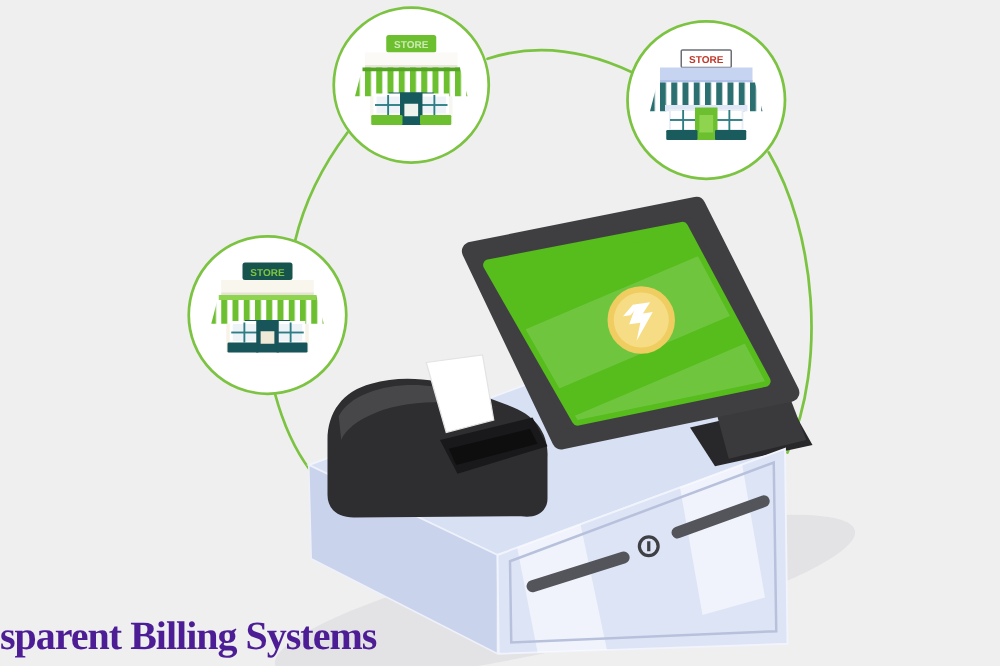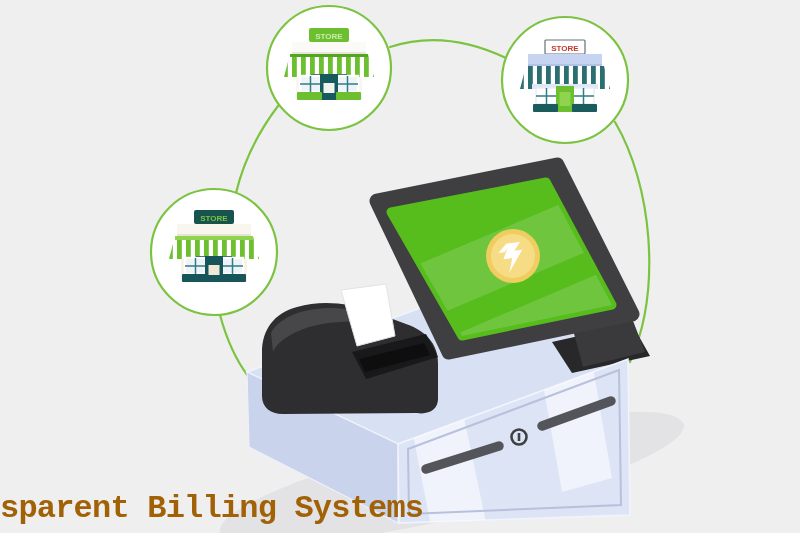--- a/index.html
+++ b/index.html
@@ -4,23 +4,23 @@
 <style>
   html,body{margin:0;padding:0;}
   body{
     width:800px;height:533px;overflow:hidden;position:relative;
     background:#efeff0;
     font-family:"Liberation Sans", sans-serif;
   }
   .stage{position:absolute;left:0;top:0;width:800px;height:533px;}
   .heading{
     position:absolute;left:0;top:492px;
-    font-family:Liberation Mono, monospace;
+    font-family:Liberation Serif, serif;
     font-weight:700;font-size:32px;letter-spacing:-0.8px;
-    color:#a16207;white-space:nowrap;line-height:1.05;
+    color:#4c1d95;white-space:nowrap;line-height:1.05;
   }
   svg text.sign{font-family:"Liberation Sans", sans-serif;font-weight:700;}
 </style>
 </head>
 <body>
 
 <div class="stage">
 <svg width="800" height="533" viewBox="0 0 800 533" xmlns="http://www.w3.org/2000/svg">
   <defs>
     <pattern id="awnG" width="9" height="26" patternUnits="userSpaceOnUse">

